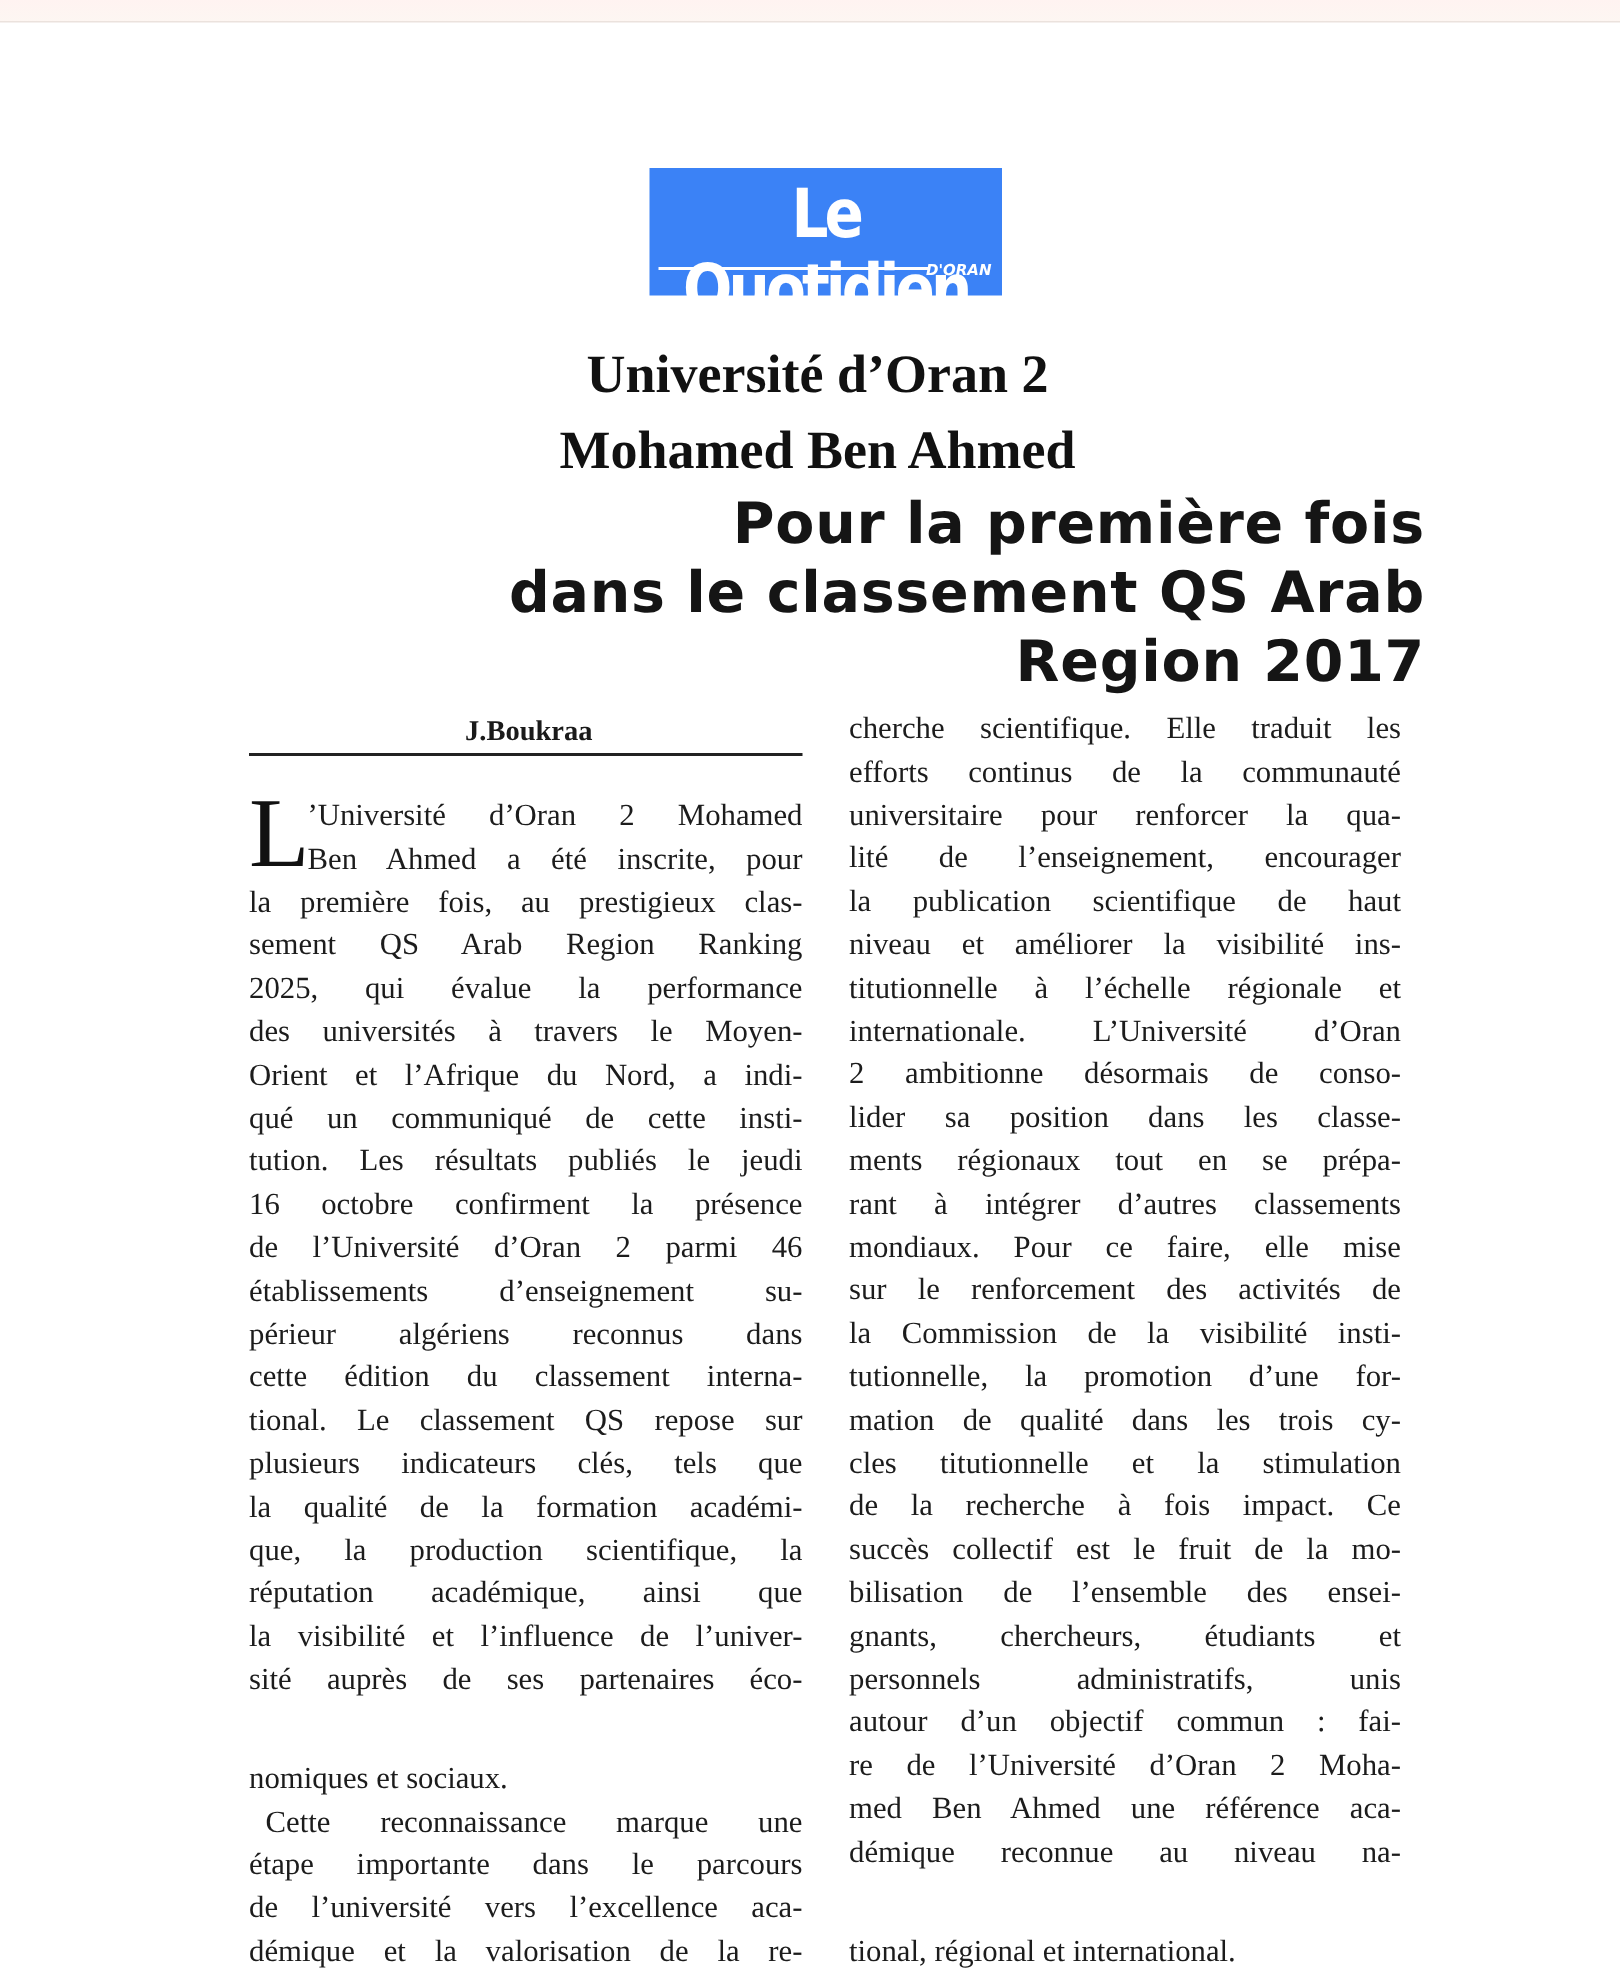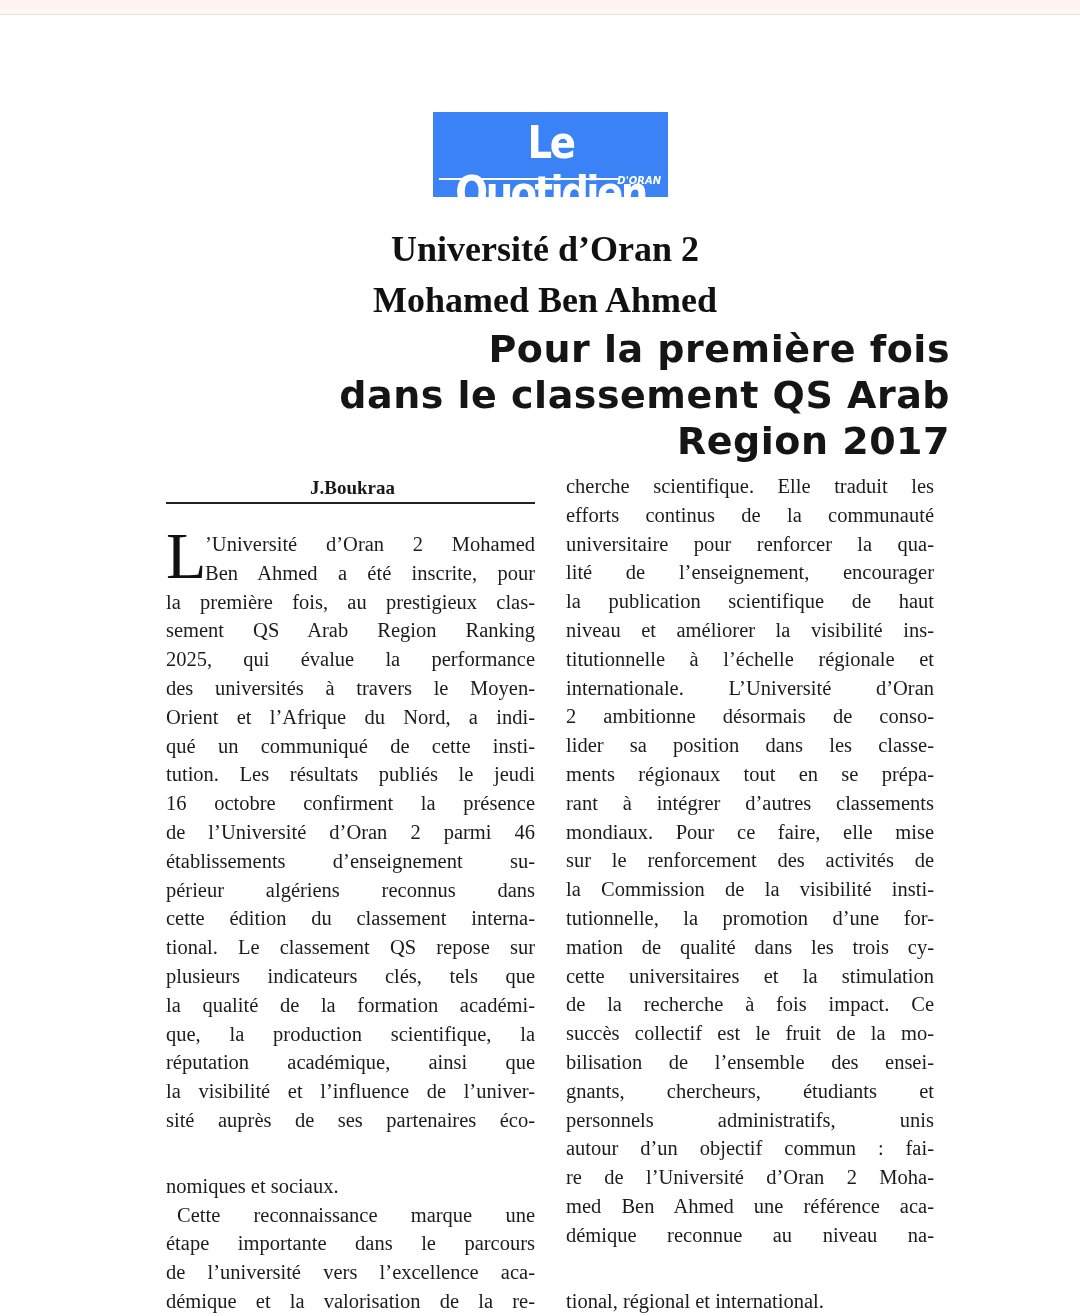--- a/index.html
+++ b/index.html
@@ -139,21 +139,21 @@
   <span class="line">internationale. L’Université d’Oran</span>
   <span class="line">2 ambitionne désormais de conso-</span>
   <span class="line">lider sa position dans les classe-</span>
   <span class="line">ments régionaux tout en se prépa-</span>
   <span class="line">rant à intégrer d’autres classements</span>
   <span class="line">mondiaux. Pour ce faire, elle mise</span>
   <span class="line">sur le renforcement des activités de</span>
   <span class="line">la Commission de la visibilité insti-</span>
   <span class="line">tutionnelle, la promotion d’une for-</span>
   <span class="line">mation de qualité dans les trois cy-</span>
-  <span class="line">cette universitaires et la stimulation</span>
+  <span class="line">cles titutionnelle et la stimulation</span>
   <span class="line">de la recherche à fois impact. Ce</span>
   <span class="line">succès collectif est le fruit de la mo-</span>
   <span class="line">bilisation de l’ensemble des ensei-</span>
   <span class="line">gnants, chercheurs, étudiants et</span>
   <span class="line">personnels administratifs, unis</span>
   <span class="line">autour d’un objectif commun : fai-</span>
   <span class="line">re de l’Université d’Oran 2 Moha-</span>
   <span class="line">med Ben Ahmed une référence aca-</span>
   <span class="line">démique reconnue au niveau na-</span>
   <span class="line last">tional, régional et international.</span>

